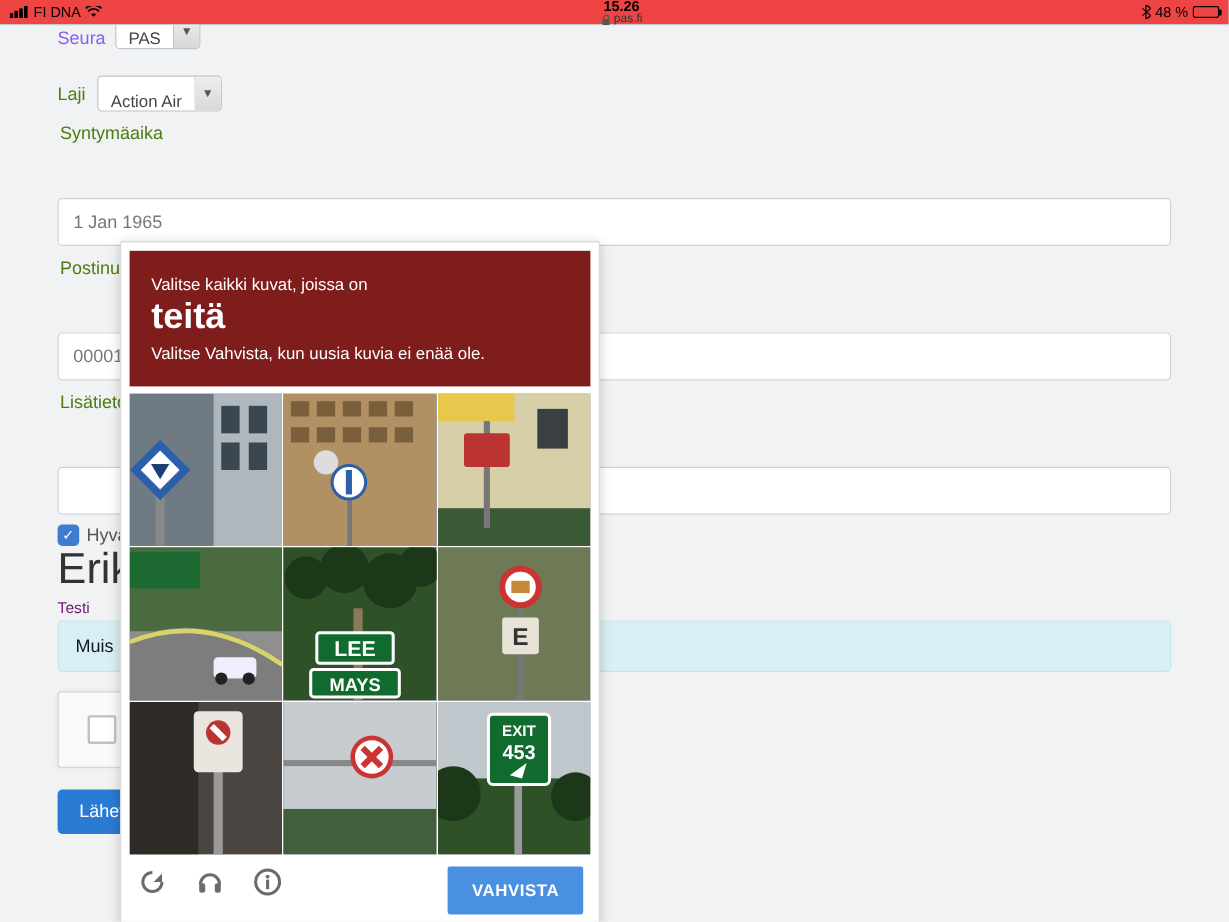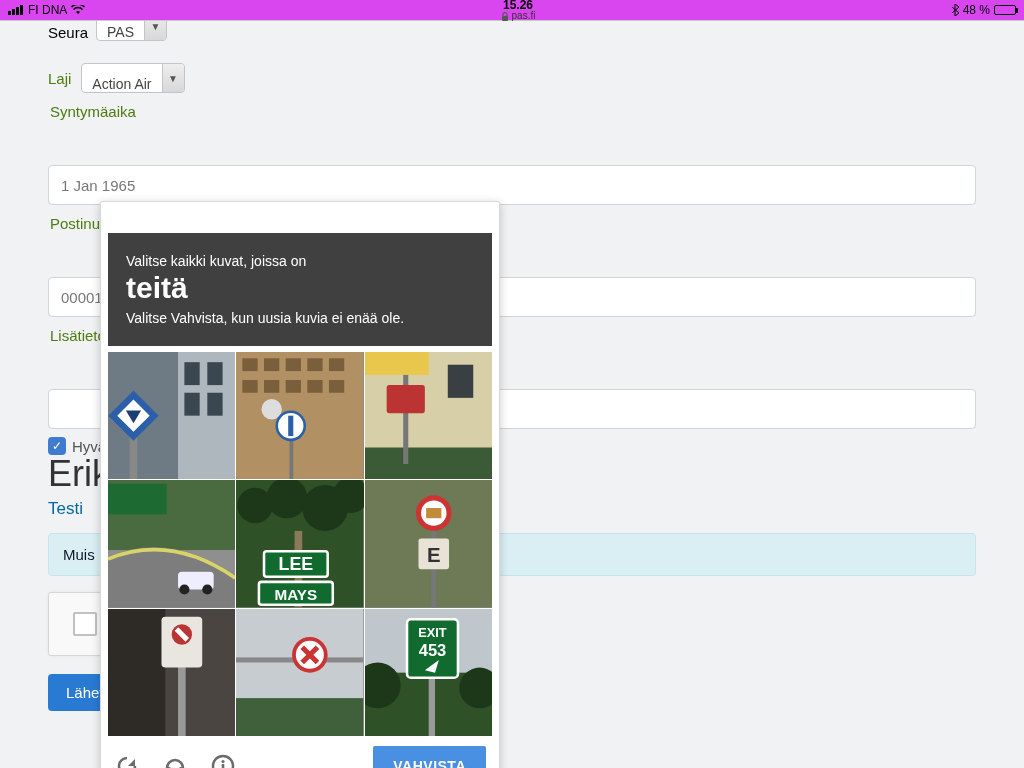--- a/index.html
+++ b/index.html
@@ -1,53 +1,53 @@
 <!DOCTYPE html>
 <html><head>
 <meta charset="utf-8">
 <style>
 * { box-sizing: border-box; margin: 0; padding: 0; }
 html, body { width: 1024px; height: 768px; font-family: "Helvetica Neue", Arial, sans-serif; background: #f0f2f4; overflow: hidden; }
-.statusbar { height: 20px; background: #d946ef; display: flex; align-items: center; justify-content: space-between; font-size: 12px; padding: 0 8px; color: #000; }
+.statusbar { height: 20px; background: #ef4444; display: flex; align-items: center; justify-content: space-between; font-size: 12px; padding: 0 8px; color: #000; }
 .sb-left, .sb-right { display: flex; align-items: center; gap: 4px; }
 .sb-center { display:flex; flex-direction:column; align-items:center; line-height:1; }
 .sb-center .time { font-weight: 600; font-size: 12px; }
 .sb-center .url { font-size: 10px; color: #333; display:flex; align-items:center; gap:3px; }
 .signal, .wifi, .bt, .batt, .lock { display: inline-flex; }
 .batt-box { width: 22px; height: 10px; border: 1px solid #000; border-radius: 2px; position: relative; }
 .batt-box::after { content:""; position:absolute; right:-3px; top:2px; width:2px; height:5px; background:#000; border-radius:0 1px 1px 0; }
 .batt-fill { background:#000; height:100%; }
 .toolbar-sep { height: 1px; background: #c8c8c8; }
 .page { padding: 0 48px 0 48px; position: relative; }
 .row-partial-top { height: 28px; overflow: hidden; display:flex; align-items:flex-end; gap:8px; margin-bottom:14px; }
-.fake-label-cut { color:#000000; font-size:15px; position:relative; top:-8px;text-align:center; }
+.fake-label-cut { color:#8b5cf6; font-size:15px; position:relative; top:-8px;text-align:center; }
 .select-like { display:inline-flex; align-items:flex-end; background:#fff; border:1px solid #bfc5ca; border-radius:4px; height:30px; }
 .select-like .sel-text { padding: 0 10px; font-size:14px; color:#444; }
 .select-like .sel-btn { width:22px; height:100%; background: linear-gradient(#eee,#d8d8d8); border-left:1px solid #bfc5ca; display:flex; align-items:center; justify-content:center; border-radius:0 3px 3px 0; font-size:10px; color:#555; }
 .form-label { font-size:15px; color:#4d7c0f; margin: 10px 0 6px 2px; }
 .text-input { width: 100%; height: 40px; border: 1px solid #cfd4d9; border-radius: 4px; padding: 0 12px; font-size: 15px; color: #777; background: #fff; margin-top: 39px; }
 .field { margin-bottom: 8px; }
 .checkrow { display:flex; align-items:center; gap:6px; margin-top:8px; }
 .checkbox-custom { width: 18px; height:18px; border-radius:4px; background:#3f7ccf; display:flex; align-items:center; justify-content:center; color:#fff; font-size:12px; }
 .erik { font-size: 36px; color:#333; margin-top: -2px; }
-.testi { font-size:17px; color:#0369a1; margin: 4px 0 14px; }
+.testi { font-size:13px; color:#701a75; margin: 4px 0 3px; }
 .info-banner { background:#daeff3; border:1px solid #c3e5eb; border-radius:4px; padding: 12px 14px; font-size:15px; color:#0f172a; }
 .recaptcha-badge { margin-top: 16px; width: 74px; height: 64px; background:#f9f9f9; border:1px solid #d6d6d6; border-radius:3px; display:flex; align-items:center; justify-content:center; box-shadow:0 0 4px rgba(0,0,0,.06); position:relative; }
 .recaptcha-badge .square { width:24px; height:24px; border:2px solid #c0c0c0; border-radius:2px; background:#fff; }
 .recaptcha-badge::after { content:""; position:absolute; right:-8px; top:50%; width:0; height:0; border-top:6px solid transparent; border-bottom:6px solid transparent; border-left:8px solid #f9f9f9; transform:translateY(-50%); filter: drop-shadow(1px 0 0 #d6d6d6); }
 .submit-btn { margin-top: 18px; background:#297ad3; color:#fff; border:none; border-radius:4px; padding: 10px 18px; font-size:15px; }
 .captcha { position: absolute; left: 100px; top: 180px; width: 400px; background: #fff; border: 1px solid #d8d8d8; border-radius: 2px; box-shadow: 0 2px 10px rgba(0,0,0,.2); padding: 7px; }
-.captcha-header { background:#404040; color:#fff; padding: 20px 34px 20px 18px; margin-top: 24px; }
+.captcha-header { background:#7f1d1d; color:#fff; padding: 20px 34px 20px 18px; }
 .captcha-header .line1 { font-size: 14px; font-weight: 400; }
 .captcha-header .target { font-size: 30px; font-weight: 700; line-height: 1.1; margin: 2px 0 6px; }
 .captcha-header .line3 { font-size: 14px; font-weight: 400; }
 .grid { display: grid; grid-template-columns: repeat(3, 1fr); gap: 1px; margin-top: 6px; }
 .tile { aspect-ratio: 1/1; background:#888; position:relative; overflow:hidden; cursor:pointer; }
 .tile svg { width:100%; height:100%; display:block; }
-.captcha-footer { display:flex; align-items:center; justify-content:space-between; padding: 10px 6px 4px; }
+.captcha-footer { display:flex; align-items:flex-start; justify-content:space-between; padding: 10px 6px 4px; }
 .footer-icons { display:flex; gap:22px; color:#6b6b6b; }
 .footer-icons .ic { width:26px; height:26px; display:flex; align-items:center; justify-content:center; }
 .verify-btn { background:#4a90e2; color:#fff; border:none; padding: 12px 20px; font-size:14px; font-weight:600; letter-spacing:.5px; border-radius:2px; }
 </style>
 </head>
 <body>
 
 <div class="statusbar">
   <div class="sb-left">
     <span class="signal">

